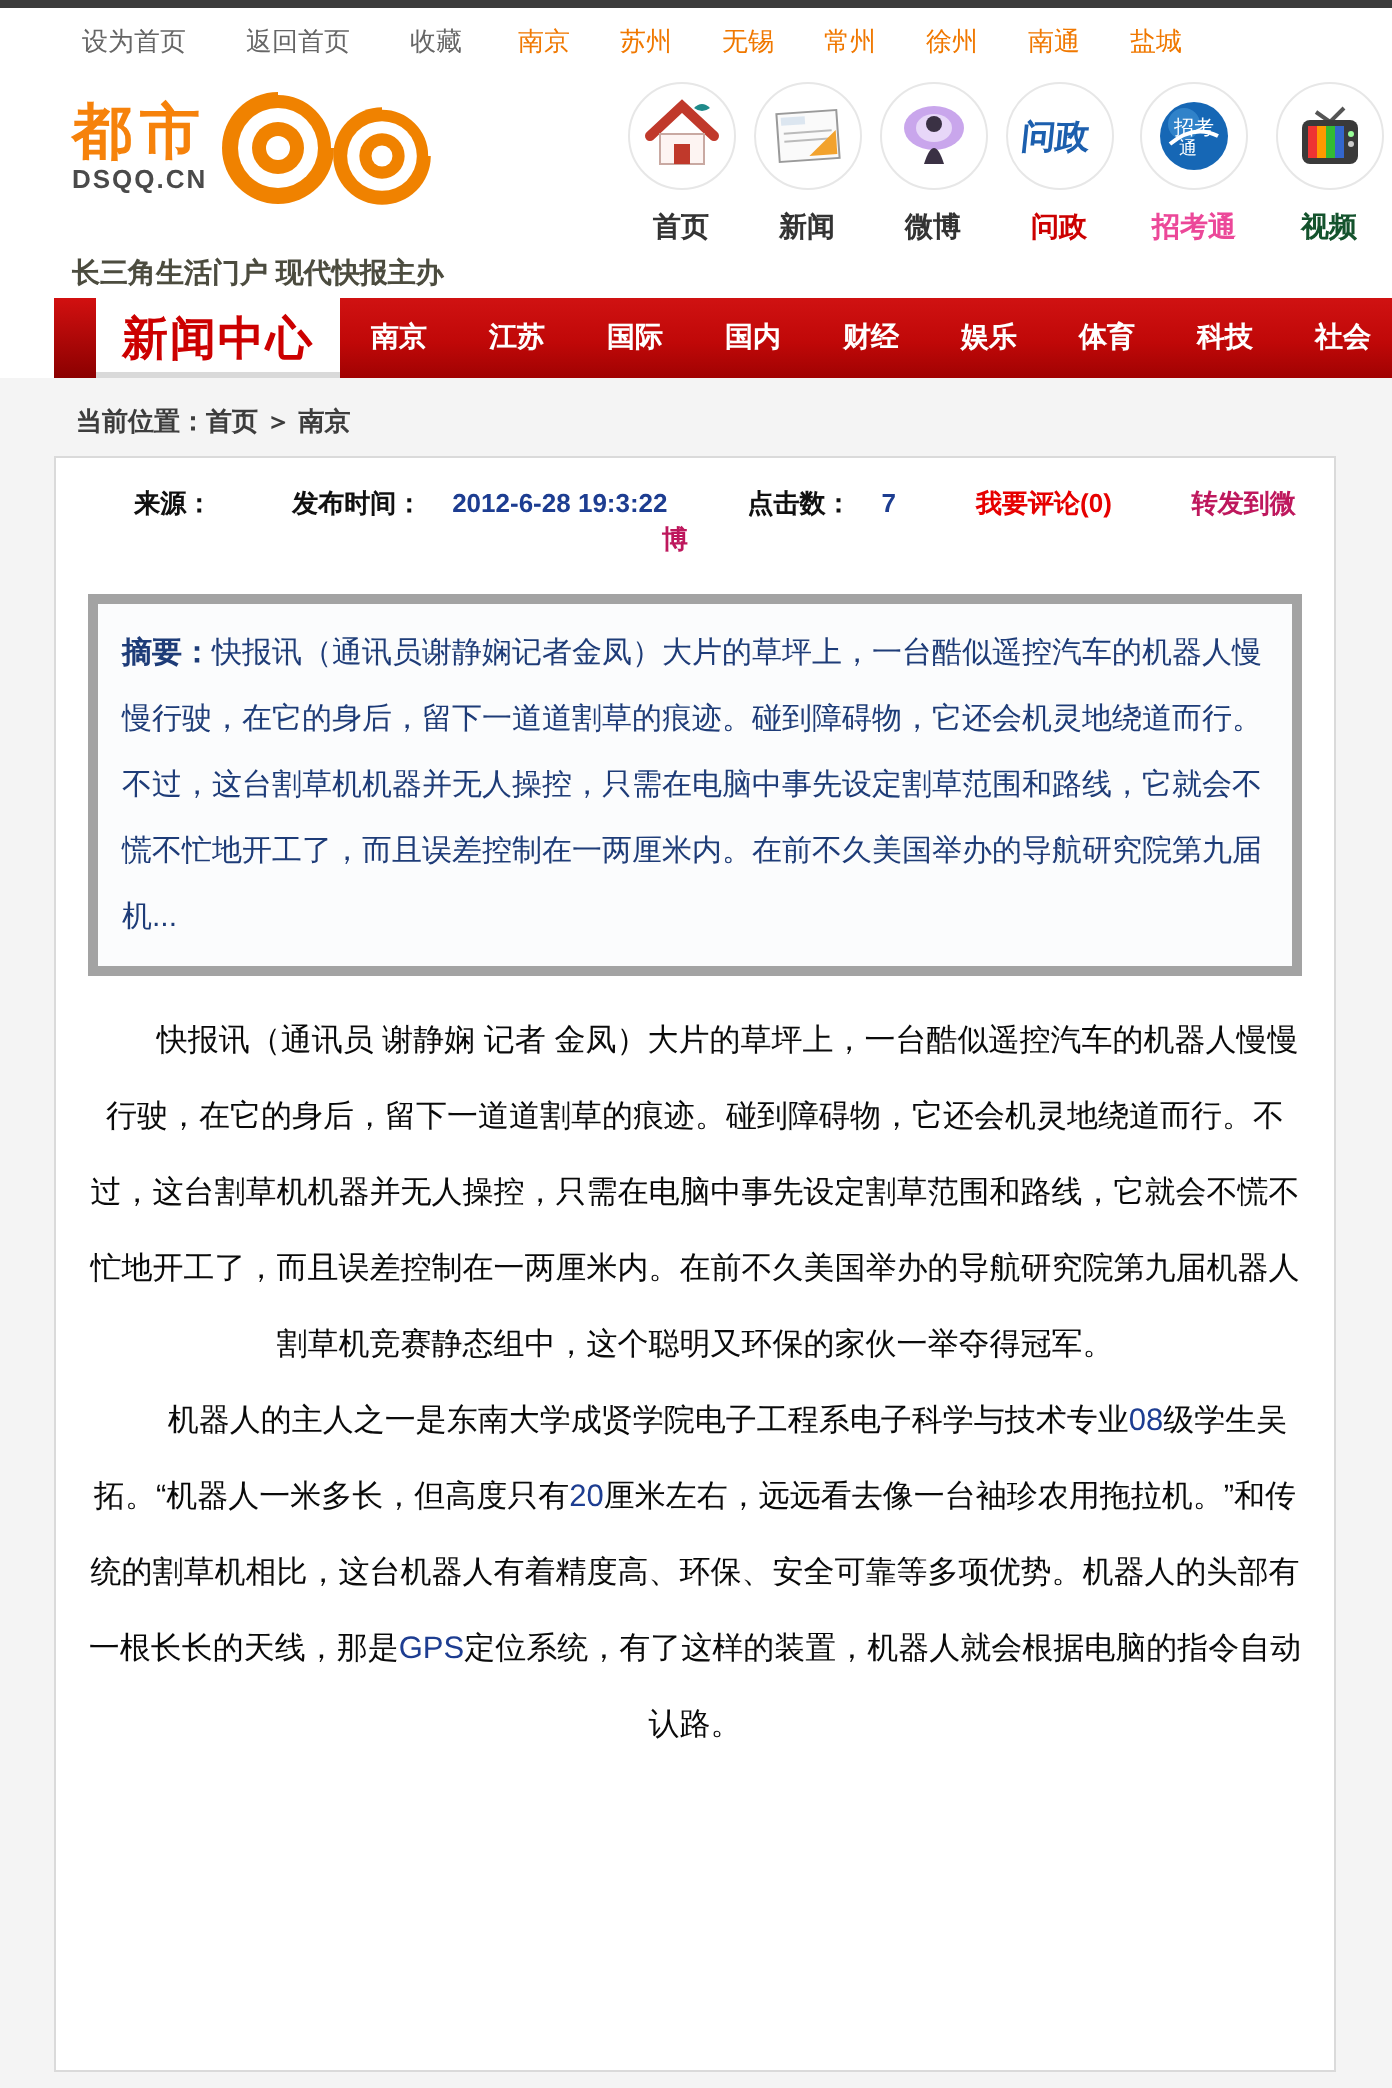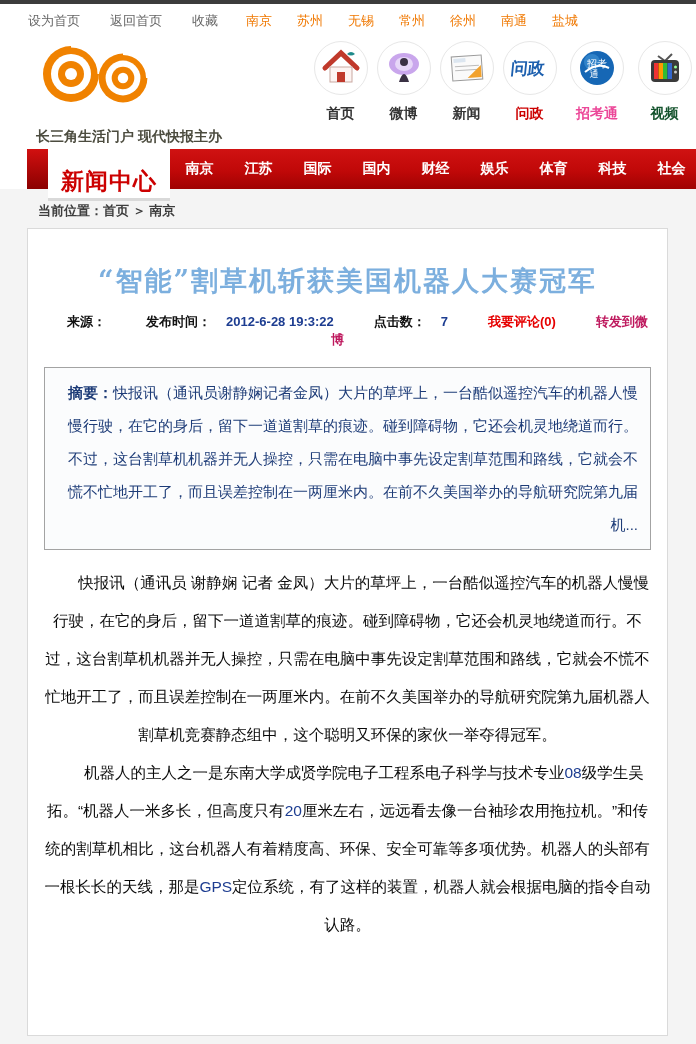--- a/index.html
+++ b/index.html
@@ -1,21 +1,21 @@
 <!DOCTYPE html>
 <html><head>
 <meta charset="utf-8">
 <style>
   * { margin:0; padding:0; box-sizing:border-box; }
   html,body { width:696px; height:1044px; overflow:hidden; background:#f4f4f4;
               font-family:"Liberation Sans","DejaVu Sans",sans-serif; }
 
   
   .top-strip { height:4px; background:#3c3c3c; }
-  .topbar { height:33px; background:#fff; display:flex; align-items:center; padding-left:28px;text-align:right; }
+  .topbar { height:33px; background:#fff; display:flex; align-items:center; padding-left:41px;text-align:right; }
   .topbar .sys a, .topbar .city a { text-decoration:none; font-size:13px; cursor:pointer; }
   .sys { display:flex; gap:30px; }
   .sys a { color:#666; }
   .city { display:flex; gap:25px; margin-left:28px; }
   .city a { color:#f07800; }
 
   
   .header { height:112px; background:#fff; position:relative; }
   .logo { position:absolute; left:36px; top:6px; }
   .logo-row { display:flex; align-items:center; }
@@ -28,21 +28,21 @@
   .icon-item { width:63px; text-align:center; cursor:pointer; }
   .icon-item.wide { width:72px; }
   .icon-circle { width:54px; height:54px; margin:0 auto; border:1px solid #e7e7e7; border-radius:50%;
                  background:#fff; display:flex; align-items:center; justify-content:center; }
   .icon-label { display:block; margin-top:10px; font-size:14px; font-weight:bold; color:#333; }
 
   
   .nav { height:40px; position:relative; background:#fff; }
   .nav-square { position:absolute; left:27px; top:0; width:21px; height:40px;
                 background:linear-gradient(180deg,#d21010,#8b0000); }
-  .nav-titlebox { position:absolute; left:48px; top:16px; width:122px; height:36px; background:#fff;
+  .nav-titlebox { position:absolute; left:48px; top:4px; width:122px; height:36px; background:#fff;
                   display:flex; align-items:center; justify-content:center;
                   border-bottom:3px solid #d9d9d9; }
   .nav-titlebox span { color:#cc0000; font-size:23px; font-weight:bold; letter-spacing:1px; }
   .nav-menu { position:absolute; left:170px; right:0; top:0; height:40px; overflow:hidden;
               background:linear-gradient(180deg,#d01212 0%,#c00808 55%,#a00202 100%);
               display:flex; align-items:center; }
   .nav-menu span { flex:0 0 59px; text-align:center; color:#fff; font-size:14px; font-weight:bold; cursor:pointer; }
 
   
   .breadcrumb { padding:13px 0 0 38px; font-size:13px; font-weight:bold; color:#3d3d3d; }
@@ -52,22 +52,22 @@
   .content { position:absolute; left:27px; top:228px; width:641px; height:808px;
              background:#fff; border:1px solid #dadada; overflow:hidden; padding:0 16px; }
   .article-title { margin-top:34px; text-align:center; color:#7cafde;
                    font-family:"DejaVu Serif","Liberation Serif",serif;
                    font-size:27px; font-weight:bold; letter-spacing:2px; }
   .article-meta { margin-top:14px; text-align:center; font-size:13px; font-weight:bold; color:#111; }
   .article-meta span { margin:0 20px; }
   .article-meta .m-blue { color:#1d3d91; margin-left:-5px; }
   .article-meta .m-red  { color:#e60000; cursor:pointer; }
   .article-meta .m-link { color:#be185d; cursor:pointer; }
-  .summary { margin-top:18px; border:1px solid #a3a3a3; background:#fbfcfd;
-             padding:8px 12px; font-size:15px; line-height:33px; color:#1e3c78;text-align:right; }
+  .summary { margin-top:18px; border:5px solid #a3a3a3; background:#fbfcfd;
+             padding:8px 12px; font-size:15px; line-height:33px; color:#1e3c78; }
   .summary b { font-weight:bold; }
   .summary-first { text-indent:2em; display:inline; }
   .article-body { margin-top:14px; font-size:15.5px; line-height:38px; color:#0a0a0a; }
   .article-body p { text-indent:2.1em;text-align:center; }
   .article-body .hl { color:#1d3d91; }
 </style>
 </head>
 <body>
 
 <div class="top-strip"></div>
@@ -85,20 +85,24 @@
       <a>常州</a>
       <a>徐州</a>
       <a>南通</a>
       <a>盐城</a>
     </div>
 </div>
 
 <div class="header">
   <div class="logo">
     <div class="logo-row">
+      <div>
+        <span class="logo-cn">都市</span>
+        <span class="logo-dom">DSQQ.CN</span>
+      </div>
       <div class="logo-swirls">
         <svg width="62" height="62" viewBox="0 0 62 62">
           <circle cx="31" cy="31" r="28" fill="#f08200"></circle>
             <circle cx="31" cy="31" r="20" fill="#fff"></circle>
           <circle cx="31" cy="31" r="13" fill="#f08200"></circle>
             <circle cx="31" cy="31" r="6" fill="#fff"></circle>
           <path d="M31 3 A28 28 0 0 1 59 31" fill="none" stroke="#fff" stroke-width="3"></path>
         </svg>
         <svg width="54" height="54" viewBox="0 0 62 62" style="margin-left:-6px;margin-top:8px">
           <circle cx="31" cy="31" r="28" fill="#f08200"></circle>
@@ -119,41 +123,41 @@
             <rect x="9" y="19" width="22" height="15" fill="#fdf4f2" stroke="#c9a9a2"></rect>
             <rect x="16" y="24" width="8" height="10" fill="#c0392b"></rect>
             <path d="M26 6 q4 -4 8 0 q-4 3 -8 0" fill="#1f8a8a"></path>
           </svg>
         </div>
         <span class="icon-label" style="color: rgb(51, 51, 51);">首页</span>
       </div>
       <div class="icon-item">
         <div class="icon-circle">
           <svg width="40" height="40" viewBox="0 0 40 40">
-            <ellipse cx="20" cy="16" rx="15" ry="11" fill="#c9a6ec"></ellipse>
-            <ellipse cx="20" cy="16" rx="9" ry="7" fill="#e7d7f8"></ellipse>
-            <circle cx="20" cy="14" r="4" fill="#3a3144"></circle>
-            <path d="M15 34 q5 -16 10 0 z" fill="#3a3144"></path>
-          </svg>
-        </div>
-        <span class="icon-label" style="color: rgb(51, 51, 51);">微博</span>
-      </div>
-      <div class="icon-item">
-        <div class="icon-circle">
-          <svg width="40" height="40" viewBox="0 0 40 40">
             <g transform="rotate(-4 20 20)">
               <rect x="5" y="8" width="30" height="24" fill="#fafafa" stroke="#9a9a9a"></rect>
               <rect x="7" y="10" width="12" height="4" fill="#dce6f0"></rect>
               <line x1="8" y1="18" x2="32" y2="18" stroke="#bbb"></line>
               <line x1="8" y1="22" x2="32" y2="22" stroke="#bbb"></line>
               <polygon points="20,30 34,30 34,18" fill="#f2a22d"></polygon>
             </g>
           </svg>
         </div>
         <span class="icon-label" style="color: rgb(51, 51, 51);">新闻</span>
+      </div>
+      <div class="icon-item">
+        <div class="icon-circle">
+          <svg width="40" height="40" viewBox="0 0 40 40">
+            <ellipse cx="20" cy="16" rx="15" ry="11" fill="#c9a6ec"></ellipse>
+            <ellipse cx="20" cy="16" rx="9" ry="7" fill="#e7d7f8"></ellipse>
+            <circle cx="20" cy="14" r="4" fill="#3a3144"></circle>
+            <path d="M15 34 q5 -16 10 0 z" fill="#3a3144"></path>
+          </svg>
+        </div>
+        <span class="icon-label" style="color: rgb(51, 51, 51);">微博</span>
       </div>
       <div class="icon-item">
         <div class="icon-circle">
           <svg width="44" height="40" viewBox="0 0 44 40">
             <text x="22" y="26" font-size="17" font-weight="bold" fill="#1c5fae" text-anchor="middle" transform="skewX(-6)">问政</text>
           </svg>
         </div>
         <span class="icon-label" style="color: rgb(204, 0, 0);">问政</span>
       </div>
       <div class="icon-item wide">
@@ -205,21 +209,20 @@
     </div>
 </div>
 
 <div class="breadcrumb">
   <span>当前位置：</span><a>首页</a>
   <span>＞</span>
   <a>南京</a>
 </div>
 
 <div class="content">
-  <h1 class="article-title">“智能”割草机斩获美国机器人大赛冠军</h1>
   <div class="article-meta" id="article-meta"><span>来源：</span><span>发布时间：</span><span class="m-blue">2012-6-28 19:3:22</span><span>点击数：</span><span class="m-blue">7</span><span class="m-red">我要评论(0)</span><span class="m-link">转发到微博</span></div>
   <div class="summary">
     <span class="summary-first"><b>摘要：</b><span>快报讯（通讯员谢静娴记者金凤）大片的草坪上，一台酷似遥控汽车的机器人慢慢行驶，在它的身后，留下一道道割草的痕迹。碰到障碍物，它还会机灵地绕道而行。不过，这台割草机机器并无人操控，只需在电脑中事先设定割草范围和路线，它就会不慌不忙地开工了，而且误差控制在一两厘米内。在前不久美国举办的导航研究院第九届机...</span></span>
   </div>
   <div class="article-body" id="article-body">
       <p><span>快报讯（通讯员 谢静娴 记者 金凤）大片的草坪上，一台酷似遥控汽车的机器人慢慢行驶，在它的身后，留下一道道割草的痕迹。碰到障碍物，它还会机灵地绕道而行。不过，这台割草机机器并无人操控，只需在电脑中事先设定割草范围和路线，它就会不慌不忙地开工了，而且误差控制在一两厘米内。在前不久美国举办的导航研究院第九届机器人割草机竞赛静态组中，这个聪明又环保的家伙一举夺得冠军。</span></p>
       <p><span>机器人的主人之一是东南大学成贤学院电子工程系电子科学与技术专业</span><span class="hl">08</span><span>级学生吴拓。“机器人一米多长，但高度只有</span><span class="hl">20</span><span>厘米左右，远远看去像一台袖珍农用拖拉机。”和传统的割草机相比，这台机器人有着精度高、环保、安全可靠等多项优势。机器人的头部有一根长长的天线，那是</span><span class="hl">GPS</span><span>定位系统，有了这样的装置，机器人就会根据电脑的指令自动认路。</span></p>
     </div>
 </div>
 

